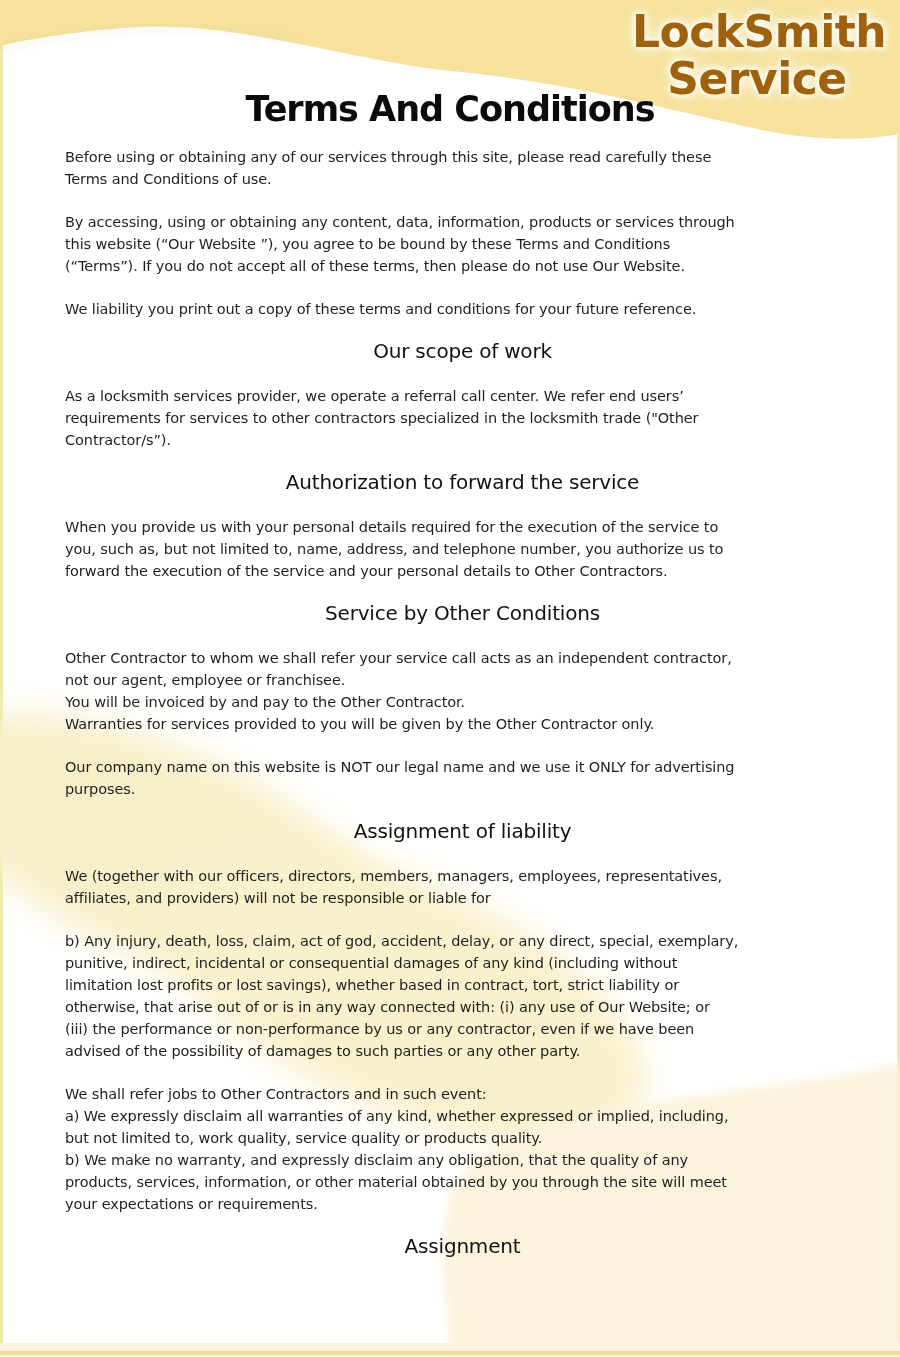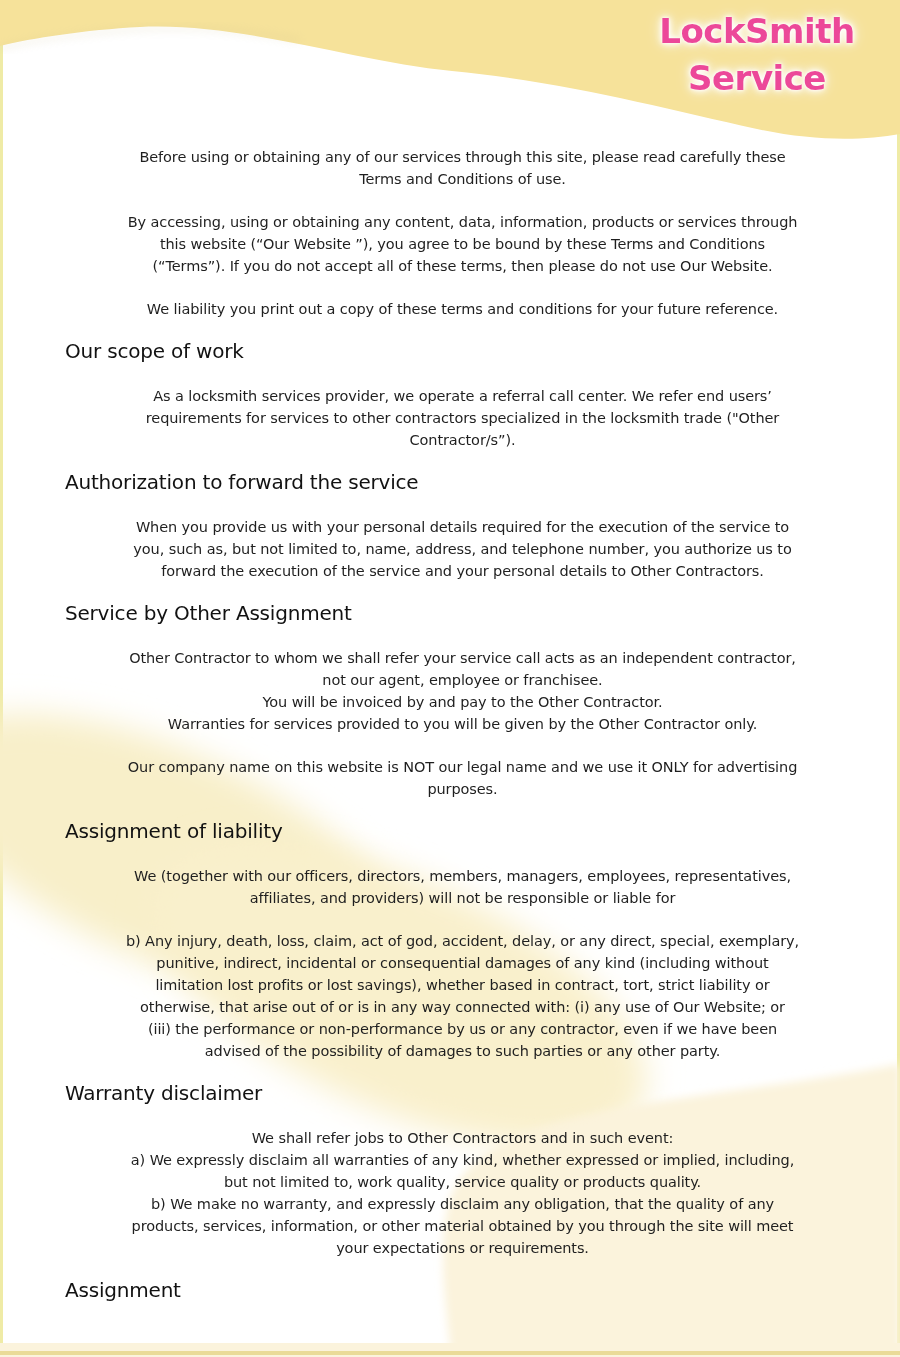--- a/index.html
+++ b/index.html
@@ -11,47 +11,48 @@
     overflow:hidden;
     background:#ffffff;
     font-family:"DejaVu Sans", sans-serif;
     color:#1e1e1e;
   }
   .bg{position:absolute;left:0;top:0;width:900px;height:1357px;pointer-events:none;}
   .logo{
     position:absolute;top:8px;right:18px;width:250px;
     text-align:center;
     font-weight:bold;
-    font-size:34px;line-height:47px;
-    color:#ec4899;
+    font-size:44px;line-height:47px;
+    color:#a16207;
     letter-spacing:-0.5px;
     text-shadow:0 0 3px #ffffff,0 0 6px #ffffff,0 0 10px rgba(255,255,255,.95),0 0 16px rgba(255,255,255,.85);
   }
   .title{
     position:absolute;top:86px;left:0;width:100%;
     margin:0;text-align:center;
     font-size:35px;line-height:46px;
     font-weight:bold;color:#0b0b0b;
     letter-spacing:-1px;
   }
   .content{
     position:absolute;top:141px;left:65px;right:40px;
     font-size:14.5px;line-height:22px;
     letter-spacing:-0.1px;
     color:#1f1f1f;
   }
-  .content p{margin:21px 0 0 0;white-space:nowrap;text-align:center;}
+  .content p{margin:21px 0 0 0;white-space:nowrap;}
   .content p.first{margin-top:5px;}
   .content h2{
     margin:19px 0 2px 0;
     font-size:20px;line-height:25px;
     font-weight:500;
     letter-spacing:-0.2px;
     color:#121212;
     white-space:nowrap;
+    text-align:center;
   }
 </style>
 </head>
 <body>
 
 <div class="page">
 
   <svg class="bg" viewBox="0 0 900 1357" xmlns="http://www.w3.org/2000/svg">
     <defs>
       <filter id="soften" x="-60%" y="-60%" width="220%" height="220%">
@@ -76,40 +77,40 @@
     <path fill="#F6E29A" d="M0,0 H900 V134 C862,141 812,141 757,129 C662,108 566,82 452,71
              C352,61 240,22 140,27 C85,30 32,38 0,46 Z"></path>
     <path d="M0,48 C32,40 85,32 140,29 C195,26 245,30 300,40" fill="none" stroke="#C9BD8D" stroke-width="3" opacity="0.3" filter="url(#soften2)"></path>
   </svg>
 
   <div class="logo">
     <div>LockSmith</div>
     <div>Service</div>
   </div>
 
+  <h1 class="title">Terms And Conditions</h1>
 
   <div class="content">
     <p class="first">Before using or obtaining any of our services through this site, please read carefully these<br>Terms and Conditions of use.</p>
     <p>By accessing, using or obtaining any content, data, information, products or services through<br>this website (“Our Website ”), you agree to be bound by these Terms and Conditions<br>(“Terms”). If you do not accept all of these terms, then please do not use Our Website.</p>
     <p>We liability you print out a copy of these terms and conditions for your future reference.</p>
 
     <h2>Our scope of work</h2>
     <p>As a locksmith services provider, we operate a referral call center. We refer end users’<br>requirements for services to other contractors specialized in the locksmith trade ("Other<br>Contractor/s”).</p>
 
     <h2>Authorization to forward the service</h2>
     <p>When you provide us with your personal details required for the execution of the service to<br>you, such as, but not limited to, name, address, and telephone number, you authorize us to<br>forward the execution of the service and your personal details to Other Contractors.</p>
 
-    <h2>Service by Other Assignment</h2>
+    <h2>Service by Other Conditions</h2>
     <p>Other Contractor to whom we shall refer your service call acts as an independent contractor,<br>not our agent, employee or franchisee.<br>You will be invoiced by and pay to the Other Contractor.<br>Warranties for services provided to you will be given by the Other Contractor only.</p>
     <p>Our company name on this website is NOT our legal name and we use it ONLY for advertising<br>purposes.</p>
 
     <h2>Assignment of liability</h2>
     <p>We (together with our officers, directors, members, managers, employees, representatives,<br>affiliates, and providers) will not be responsible or liable for</p>
     <p>b) Any injury, death, loss, claim, act of god, accident, delay, or any direct, special, exemplary,<br>punitive, indirect, incidental or consequential damages of any kind (including without<br>limitation lost profits or lost savings), whether based in contract, tort, strict liability or<br>otherwise, that arise out of or is in any way connected with: (i) any use of Our Website; or<br>(iii) the performance or non-performance by us or any contractor, even if we have been<br>advised of the possibility of damages to such parties or any other party.</p>
 
-    <h2>Warranty disclaimer</h2>
     <p>We shall refer jobs to Other Contractors and in such event:<br>a) We expressly disclaim all warranties of any kind, whether expressed or implied, including,<br>but not limited to, work quality, service quality or products quality.<br>b) We make no warranty, and expressly disclaim any obligation, that the quality of any<br>products, services, information, or other material obtained by you through the site will meet<br>your expectations or requirements.</p>
 
     <h2>Assignment</h2>
 
   </div>
 
 </div>
 
 </body></html>

